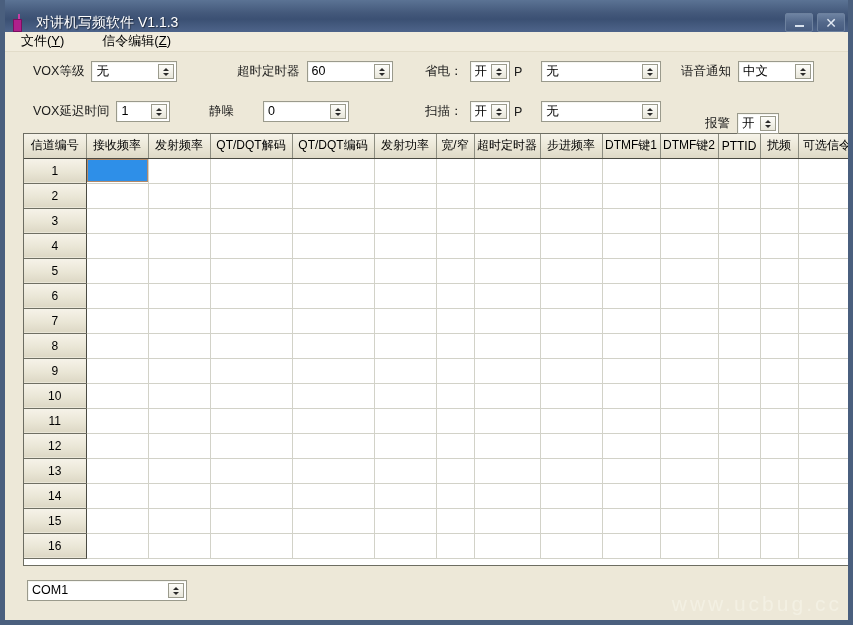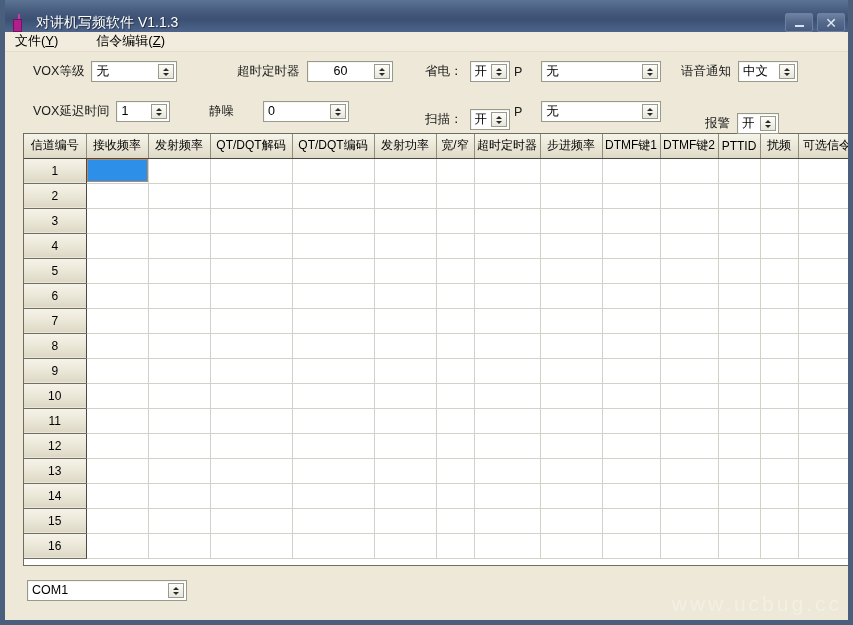--- a/index.html
+++ b/index.html
@@ -88,21 +88,21 @@
   }
   .tbtn .close-glyph {
     display:block; font-size: 14px; color:#e3eaf4; font-family:"DejaVu Sans", sans-serif;
   }
 
   
   .menubar {
     position: absolute; top: 30px; left: 0; right: 0; height: 22px;
     background: #f1ecdd;
     display: flex; align-items: center;
-    padding-left: 10px;
+    padding-left: 16px;
     font-size: 13px; color: #000;
     border-bottom: 1px solid #e2dcc9;
     z-index: 30;
   }
   .menuitem { margin-right: 38px; white-space: nowrap; cursor: default; }
   .menuitem u { text-decoration: underline; }
 
   
   .settings {
     position: absolute; top: 53px; left: 0; right: 0; height: 75px;
@@ -280,21 +280,21 @@
         <span class="val">无</span>
         <span class="spin">
             <i class="ar up"></i>
             <i class="ar dn"></i>
           </span>
       </div>
     </div>
 
     <div class="field" style="left:213px; top:8px;margin-left:19px;">
       <span class="flabel">超时定时器</span>
-      <div class="combo" style="width:86px;justify-content:center;">
+      <div class="combo" style="width:86px;">
         <span class="val">60</span>
         <span class="spin">
             <i class="ar up"></i>
             <i class="ar dn"></i>
           </span>
       </div>
     </div>
 
     <div class="field" style="left:420px; top:8px;">
       <span class="flabel">省电：</span>
@@ -313,21 +313,21 @@
         <span class="val">无</span>
         <span class="spin">
             <i class="ar up"></i>
             <i class="ar dn"></i>
           </span>
       </div>
     </div>
 
     <div class="field" style="left:676px; top:8px;">
       <span class="flabel">语音通知</span>
-      <div class="combo" style="width:60px;">
+      <div class="combo" style="width:76px;">
         <span class="val">中文</span>
         <span class="spin">
             <i class="ar up"></i>
             <i class="ar dn"></i>
           </span>
       </div>
     </div>
 
     <div class="field" style="left:28px; top:48px;">
       <span class="flabel">VOX延迟时间</span>
@@ -344,21 +344,21 @@
       <span class="flabel">静噪</span>
       <div class="combo" style="width:86px; margin-left:22px;">
         <span class="val">0</span>
         <span class="spin">
             <i class="ar up"></i>
             <i class="ar dn"></i>
           </span>
       </div>
     </div>
 
-    <div class="field" style="left:420px; top:56px;justify-content:center;">
+    <div class="field" style="left:420px; top:48px;justify-content:center;">
       <span class="flabel">扫描：</span>
       <div class="combo" style="width:40px;">
         <span class="val">开</span>
         <span class="spin">
             <i class="ar up"></i>
             <i class="ar dn"></i>
           </span>
       </div>
     </div>
 

